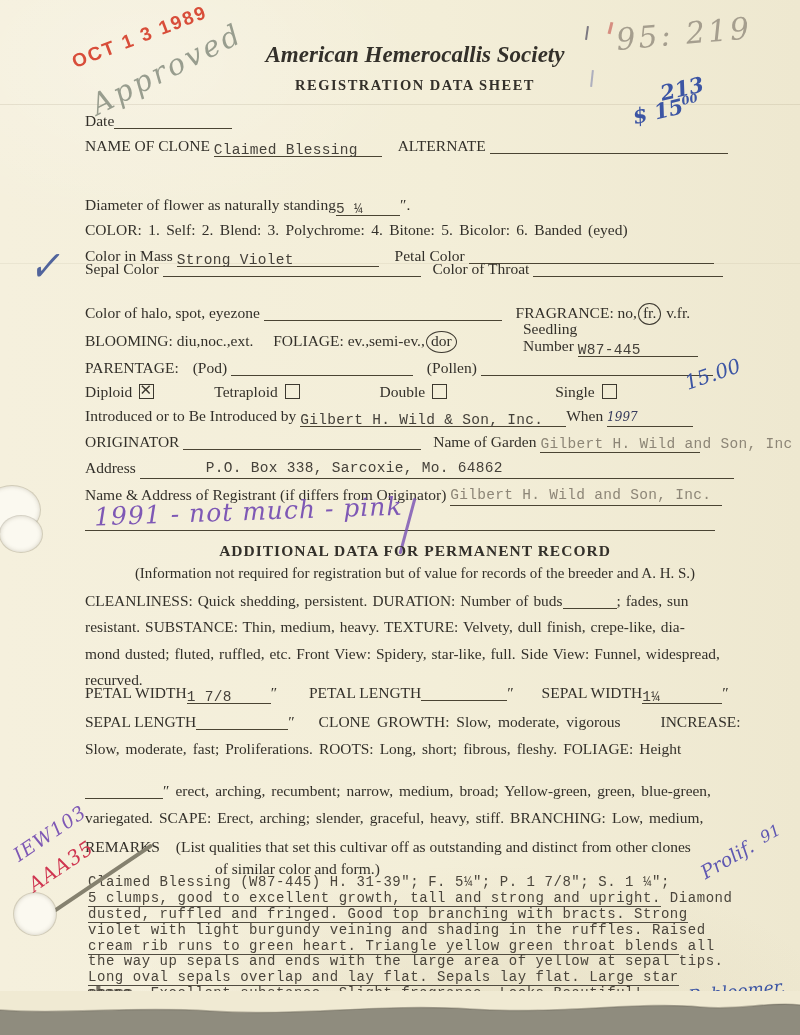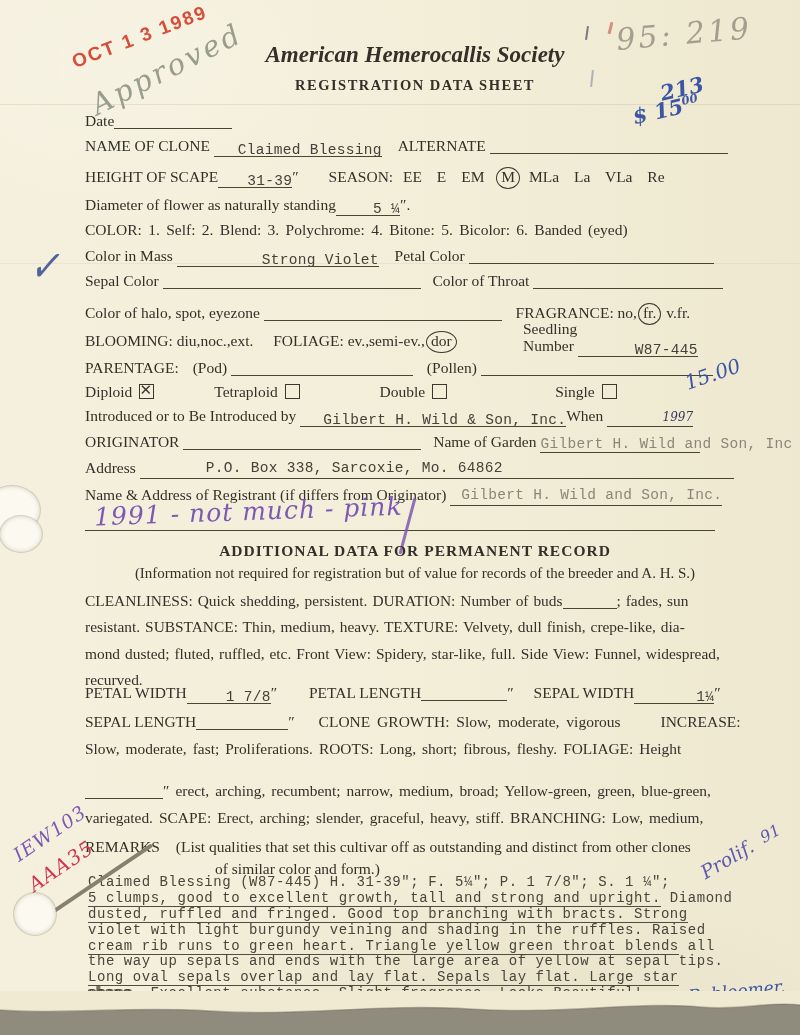--- a/index.html
+++ b/index.html
@@ -5,21 +5,21 @@
   html,body{margin:0;padding:0;background:#777467;}
   .page{position:relative;width:800px;height:1035px;overflow:hidden;
     background:
       radial-gradient(ellipse 420px 260px at 18% 6%, rgba(255,255,255,.22), transparent 65%),
       radial-gradient(ellipse 500px 200px at 60% 97%, rgba(150,130,80,.10), transparent 70%),
       linear-gradient(90deg,#f5f0dd,#f3eed8 55%,#eee8d0);
     font-family:"Liberation Serif",serif;color:#33302a;}
   .crease{position:absolute;left:0;right:0;height:1px;background:rgba(125,112,82,.14);}
   .fl{position:absolute;left:85px;font-size:15.5px;white-space:nowrap;}
   .fill{display:inline-block;border-bottom:1.4px solid #4a4433;height:15px;line-height:15px;
-    vertical-align:-3px;text-align:right;}
+    vertical-align:-3px;text-align:left;}
   .typed{font-family:"Liberation Mono","DejaVu Sans Mono",monospace;font-size:14.5px;
     color:#45413a;letter-spacing:.3px;}
   .faded{color:#8d8677;}
   .circ{display:inline-block;border:1.7px solid #3c382f;border-radius:50%;padding:0 4px 2px;margin:0 1px;}
   .cb{display:inline-block;width:13px;height:13px;border:1.6px solid #3c382f;vertical-align:-2px;
     margin-left:7px;position:relative;}
   .cb .xmark{position:absolute;left:-1px;top:-4px;font-size:15px;color:#3c382f;font-family:"DejaVu Sans",sans-serif;}
   .hand{font-family:"DejaVu Serif",serif;font-style:italic;}
   .center{position:absolute;left:85px;right:55px;text-align:center;}
   .para{position:absolute;left:85px;width:662px;font-size:15.4px;}
@@ -68,42 +68,35 @@
     <span>Date</span><span class="fill" style="width:118px"></span>
   </div>
 
   <div class="fl" style="top:137px">
     <span>NAME OF CLONE</span>
     <span class="fill" style="width:168px"><span class="typed">Claimed Blessing</span></span>
     <span style="margin-left:12px">ALTERNATE</span>
     <span class="fill" style="width:238px"></span>
   </div>
 
-  <div class="fl" style="top:167px">
-    <span>HEIGHT OF SCAPE</span><span class="fill" style="width:74px"><span class="typed">31-39</span></span><span>″</span>
-    <span style="margin-left:26px">SEASON:</span>
-    <span style="word-spacing:11px;margin-left:6px">EE E EM</span>
-    <span class="circ" style="margin-left:8px">M</span>
-    <span style="word-spacing:11px;margin-left:4px">MLa La VLa Re</span>
-  </div>
 
   <div class="fl" style="top:196px">
     <span>Diameter of flower as naturally standing</span><span class="fill" style="width:64px"><span class="typed">5 ¼</span></span><span>″.</span>
   </div>
 
   <div class="fl" style="top:221px;word-spacing:2.5px">COLOR: 1. Self: 2. Blend: 3. Polychrome: 4. Bitone: 5. Bicolor: 6. Banded (eyed)</div>
 
   <div class="fl" style="top:247px">
     <span>Color in Mass</span>
     <span class="fill" style="width:202px"><span class="typed">Strong Violet</span></span>
     <span style="margin-left:12px">Petal Color</span>
     <span class="fill" style="width:245px"></span>
   </div>
 
-  <div class="fl" style="top:272px">
+  <div class="fl" style="top:260px">
     <span>Sepal Color</span>
     <span class="fill" style="width:258px"></span>
     <span style="margin-left:8px">Color of Throat</span>
     <span class="fill" style="width:190px"></span>
   </div>
 
   <div class="fl" style="top:303px">
     <span>Color of halo, spot, eyezone</span>
     <span class="fill" style="width:238px"></span>
     <span style="margin-left:10px">FRAGRANCE:</span>
@@ -173,21 +166,21 @@
   <div class="para" style="top:592px">
     <span class="pline"><span>CLEANLINESS:  Quick shedding, persistent.  DURATION: Number of buds</span><span class="fill" style="width:54px"></span><span>; fades, sun</span></span>
     <span class="pline">resistant.  SUBSTANCE: Thin, medium, heavy.  TEXTURE:  Velvety, dull finish, crepe-like, dia-</span>
     <span class="pline">mond dusted; fluted, ruffled, etc.  Front View: Spidery, star-like, full. Side View: Funnel, widespread,</span>
     <span class="pline">recurved.</span>
   </div>
 
   <div class="fl" style="top:684px">
     <span>PETAL WIDTH</span><span class="fill" style="width:84px"><span class="typed">1 7/8</span></span><span>″</span>
     <span style="margin-left:28px">PETAL LENGTH</span><span class="fill" style="width:86px"><span class="typed"></span></span><span>″</span>
-    <span style="margin-left:16px">SEPAL WIDTH</span><span class="fill" style="width:80px"><span class="typed">1¼</span></span><span>″</span>
+    <span style="margin-left:24px">SEPAL WIDTH</span><span class="fill" style="width:80px"><span class="typed">1¼</span></span><span>″</span>
   </div>
 
   <div class="fl" style="top:713px">
     <span>SEPAL LENGTH</span><span class="fill" style="width:92px"></span><span>″</span>
     <span style="margin-left:20px;word-spacing:3px">CLONE GROWTH:  Slow,  moderate,  vigorous</span>
     <span style="margin-left:36px">INCREASE:</span>
   </div>
 
   <div class="para" style="top:740px">
     <span class="pline" style="word-spacing:2.2px">Slow, moderate, fast; Proliferations.  ROOTS:  Long, short; fibrous, fleshy.  FOLIAGE:  Height</span>

